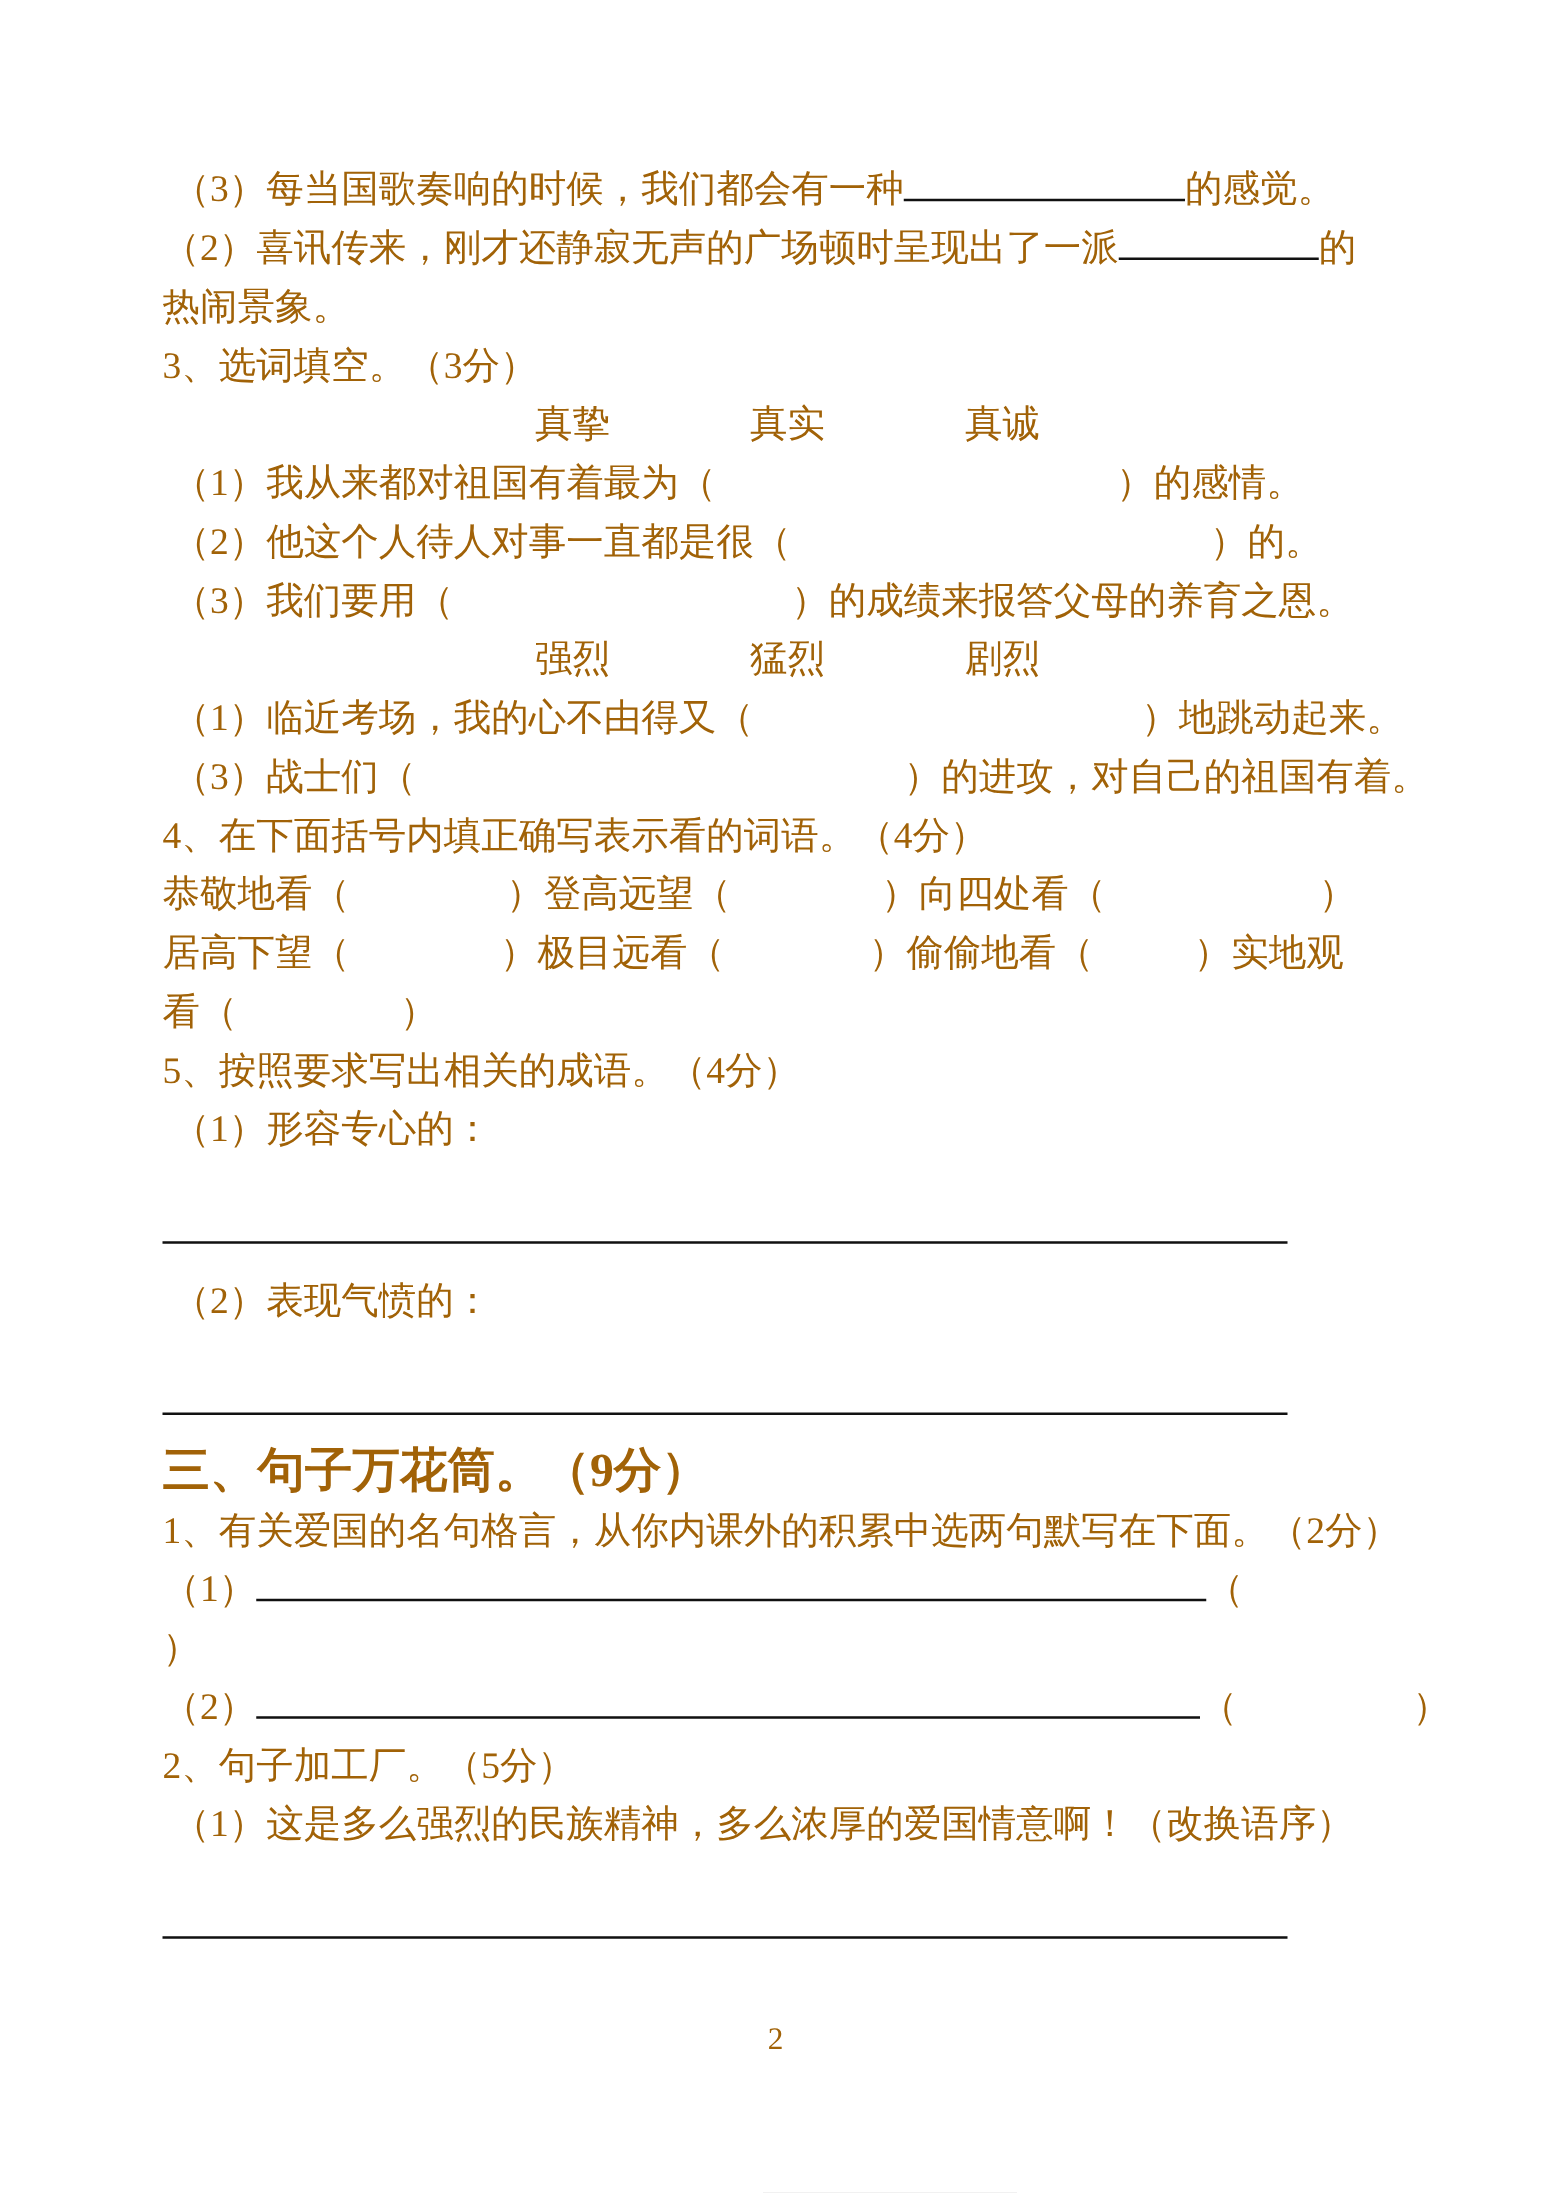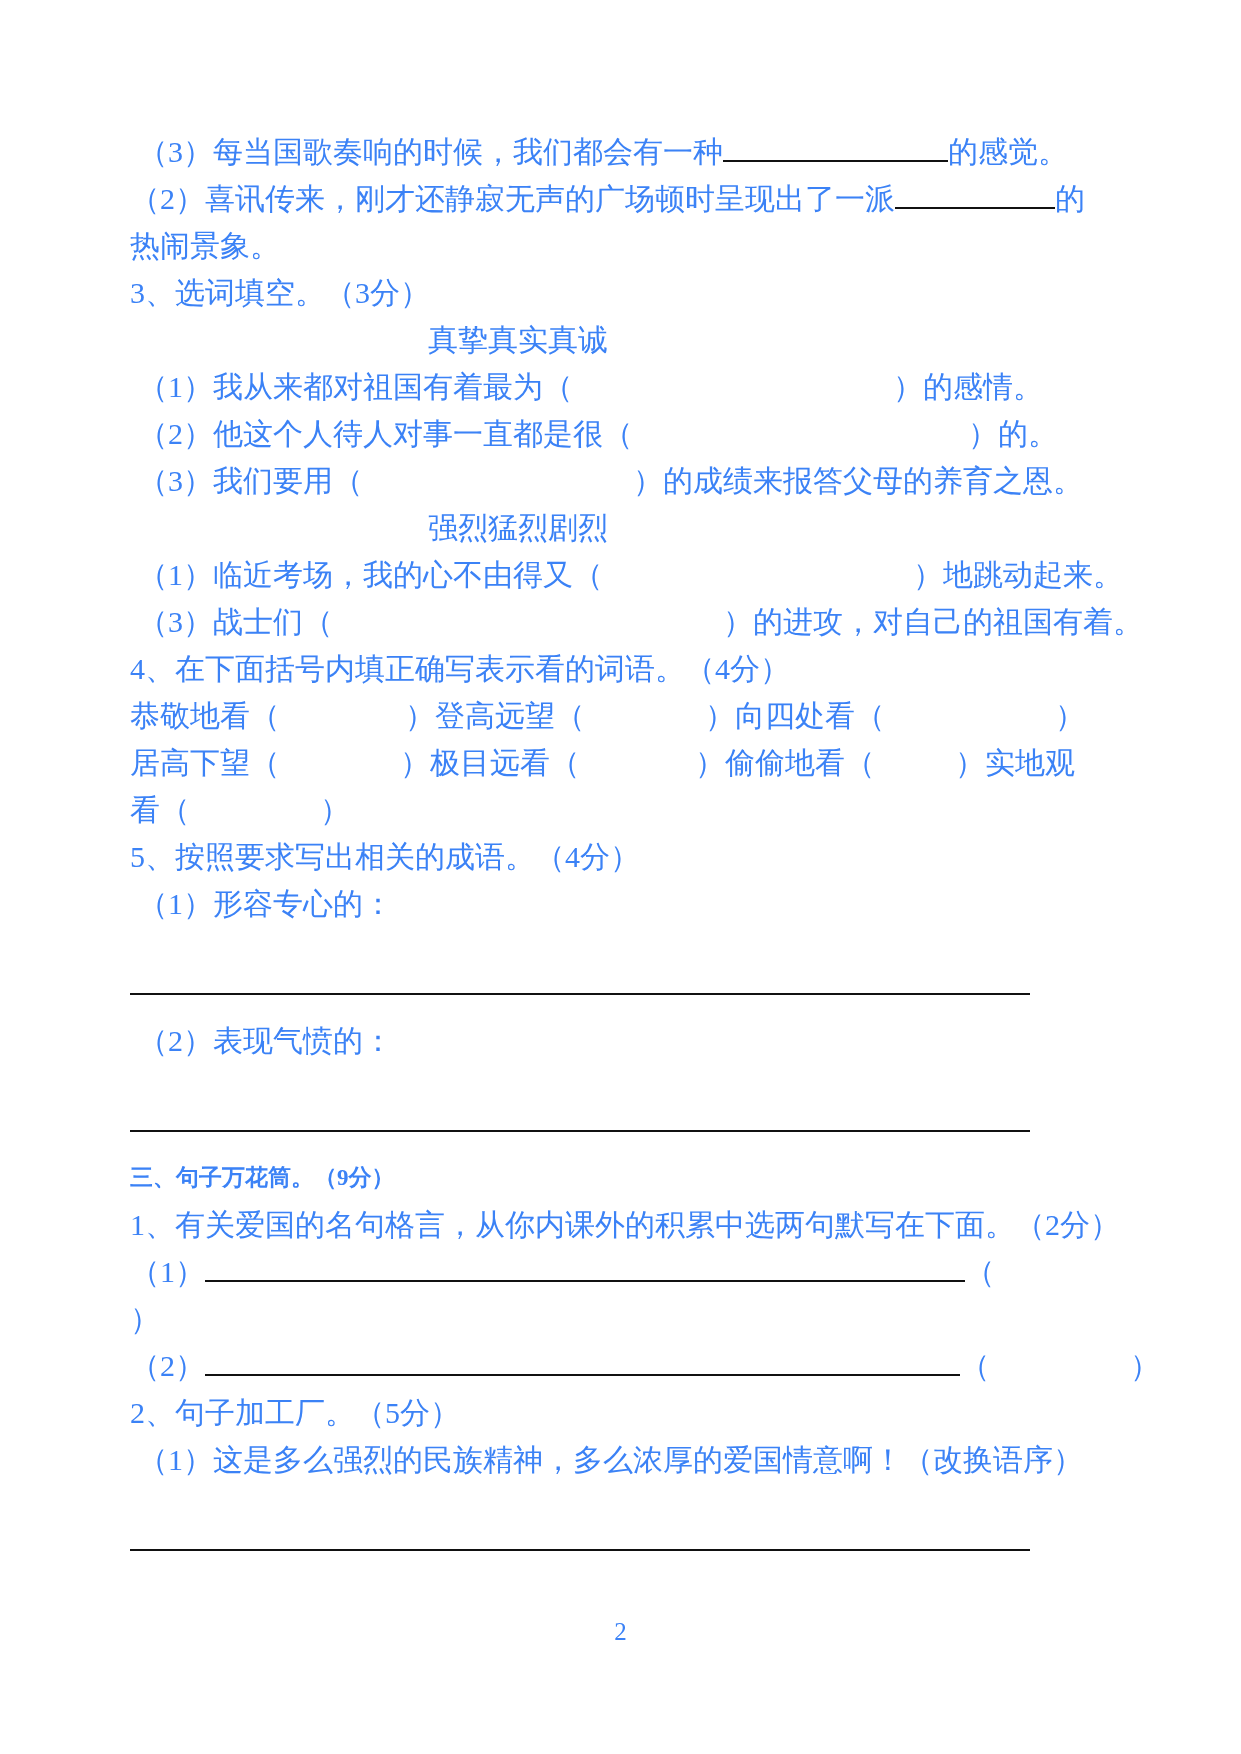--- a/index.html
+++ b/index.html
@@ -3,34 +3,34 @@
 <meta charset="utf-8">
 <style>
   html, body { margin: 0; padding: 0; background: #e8e8e8; }
   .page {
     position: relative;
     width: 1241px;
     height: 1754px;
     margin: 0 auto;
     background: #ffffff;
     font-family: "Liberation Serif", "DejaVu Serif", serif;
-    color: #3b82f6;
+    color: #a16207;
     overflow: hidden;
   }
   .content {
     position: absolute;
     left: 130px;
     top: 128px;
     width: 985px;
     font-size: 30px;
     line-height: 47px;
   }
   .line { white-space: nowrap; }
   .indent { padding-left: 8px; }
-  .bold { font-weight: bold; font-size: 23px; }
+  .bold { font-weight: bold; font-size: 38px; }
   
   .blank {
     display: inline-block;
     border-bottom: 2px solid #111;
     height: 30px;
     vertical-align: baseline;
   }
   
   .gap { display: inline-block; height: 1px; }
   .w80  { width: 80px; }  .w115 { width: 115px; } .w120 { width: 120px; }
@@ -43,20 +43,21 @@
   .rule {
     height: 0;
     border-bottom: 2px solid #111;
     margin-top: 66px;
     margin-bottom: 22px;
   }
   .rule-900 { width: 900px; }
   
   .wordbank {
     display: flex;
+    gap: 112px;
     padding-left: 298px;
   }
   .pagenum {
     position: absolute;
     left: 0;
     top: 1618px;
     width: 100%;
     text-align: center;
     font-size: 25px;
   }

